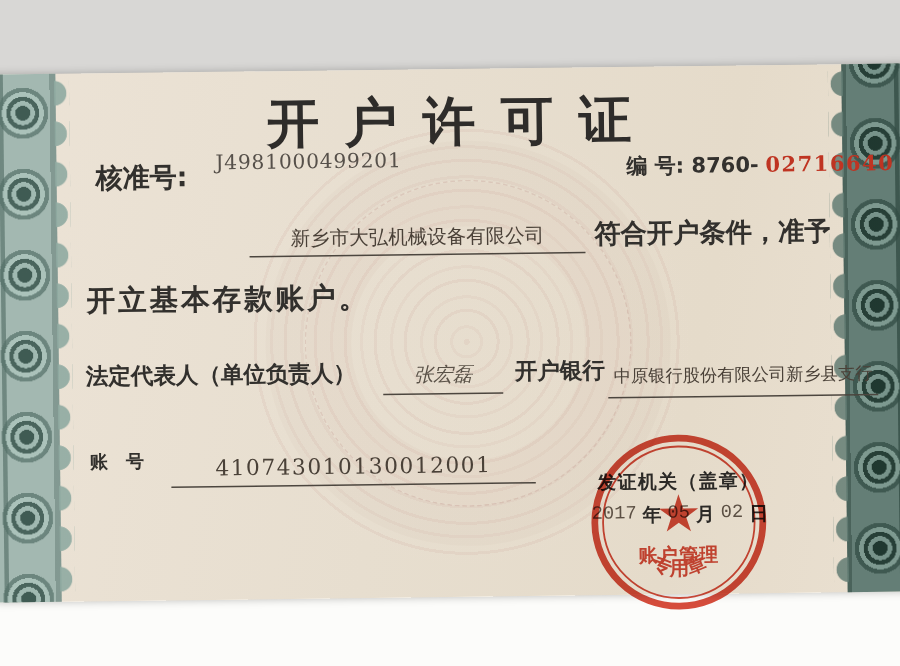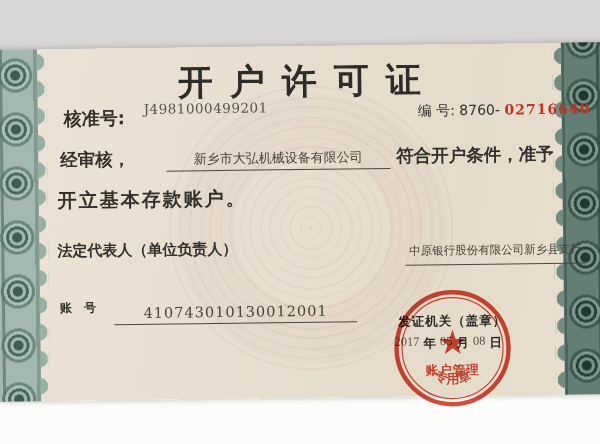--- a/index.html
+++ b/index.html
@@ -79,35 +79,35 @@
     position:absolute;border-bottom:1.5px solid #4c463f;
     text-align:center;color:#4a4138;font-family:"DejaVu Serif",serif;
     display:flex;align-items:flex-end;justify-content:center;
   }
   .approval-row{left:70px;top:58px;font-size:18px;}
   .approval-value{
     position:absolute;left:150px;top:53px;font-size:13.5px;color:#56504a;
     font-family:"DejaVu Serif",serif;letter-spacing:.5px;
   }
   .serial-row{left:424px;top:58px;font-size:14px;}
-  .serial-prefix{font-weight:400;color:#33312e;}
+  .serial-prefix{font-weight:700;color:#33312e;}
   .serial-value{color:#bf3422;font-weight:700;font-family:"DejaVu Serif",serif;letter-spacing:1px;}
   .review-label{left:66px;top:99px;font-size:17.5px;}
   .company-line{left:172px;top:96px;width:224px;height:25px;font-size:13px;padding-bottom:2px;}
   .review-suffix{left:402px;top:99px;font-size:17.5px;}
   .body-line{left:63px;top:139px;font-size:19px;letter-spacing:2px;}
   .rep-label{left:62px;top:193px;font-size:15px;}
   .rep-line{left:260px;top:189px;width:80px;height:24px;font-size:13px;color:#5a5248;font-style:italic;padding-bottom:3px;}
   .bank-label{left:348px;top:193px;font-size:15px;}
   .bank-line{left:410px;top:184px;width:180px;height:30px;font-size:11.5px;padding-bottom:6px;}
   .acct-label{left:64px;top:251px;font-size:12px;}
   .acct-line{left:118px;top:244px;width:243px;height:29px;font-size:14.5px;letter-spacing:1px;padding-bottom:3px;}
   .issuer{left:402px;top:269px;font-size:12.5px;color:#2b2926;font-weight:700;letter-spacing:1px;}
   .issue-date{left:398px;top:291px;font-size:12.5px;color:#2b2926;}
-  .issue-date .digits{color:#5c5044;font-family:Liberation Serif, serif;font-weight:400;position:relative;top:-2px;text-align:right;}
+  .issue-date .digits{color:#5c5044;font-family:Liberation Mono, monospace;font-weight:400;position:relative;top:-2px;text-align:right;}
   .issue-date .unit{font-weight:700;margin:0 4px;}
   
   .seal{
     position:absolute;left:390px;top:238px;width:132px;height:132px;
     mix-blend-mode:multiply;opacity:.88;
   }
 </style>
 </head>
 <body>
 
@@ -126,36 +126,37 @@
   <div class="row approval-row">
     <span class="lbl">核准号:</span>
   </div>
   <div class="approval-value">J4981000499201</div>
 
   <div class="row serial-row">
     <span class="serial-prefix">编 号: </span><span class="serial-prefix">8760-</span>
     <span class="serial-value">02716640</span>
   </div>
 
-  <div class="row lbl review-label">经审核，</div>
   <div class="fill-line company-line">新乡市大弘机械设备有限公司</div>
   <div class="row lbl review-suffix">符合开户条件，准予</div>
 
   <div class="row lbl body-line">开立基本存款账户。</div>
 
   <div class="row lbl rep-label">法定代表人（单位负责人）</div>
+  <div class="fill-line rep-line">张宏磊</div>
 
+  <div class="row lbl bank-label">开户银行</div>
   <div class="fill-line bank-line">中原银行股份有限公司新乡县支行</div>
 
   <div class="row lbl acct-label">账　号</div>
   <div class="fill-line acct-line">410743010130012001</div>
 
   <div class="row issuer">发证机关（盖章）</div>
   <div class="row issue-date">
-    <span class="digits">2017</span><span class="unit">年</span><span class="digits">05</span><span class="unit">月</span><span class="digits">08</span><span class="unit">日</span>
+    <span class="digits">2017</span><span class="unit">年</span><span class="digits">05</span><span class="unit">月</span><span class="digits">02</span><span class="unit">日</span>
   </div>
 
   <svg class="seal" viewBox="0 0 132 132">
     <defs>
       <path id="arcTop" d="M 66,107 A 41,41 0 1 1 65.99,107"></path>
       <path id="arcBottom" d="M 66,31 A 35,35 0 1 0 66.01,31"></path>
     </defs>
     <g fill="none" stroke="#cf3320">
       <circle cx="66" cy="66" r="56" stroke-width="4.5"></circle>
       <circle cx="66" cy="66" r="50.5" stroke-width="1.2"></circle>

